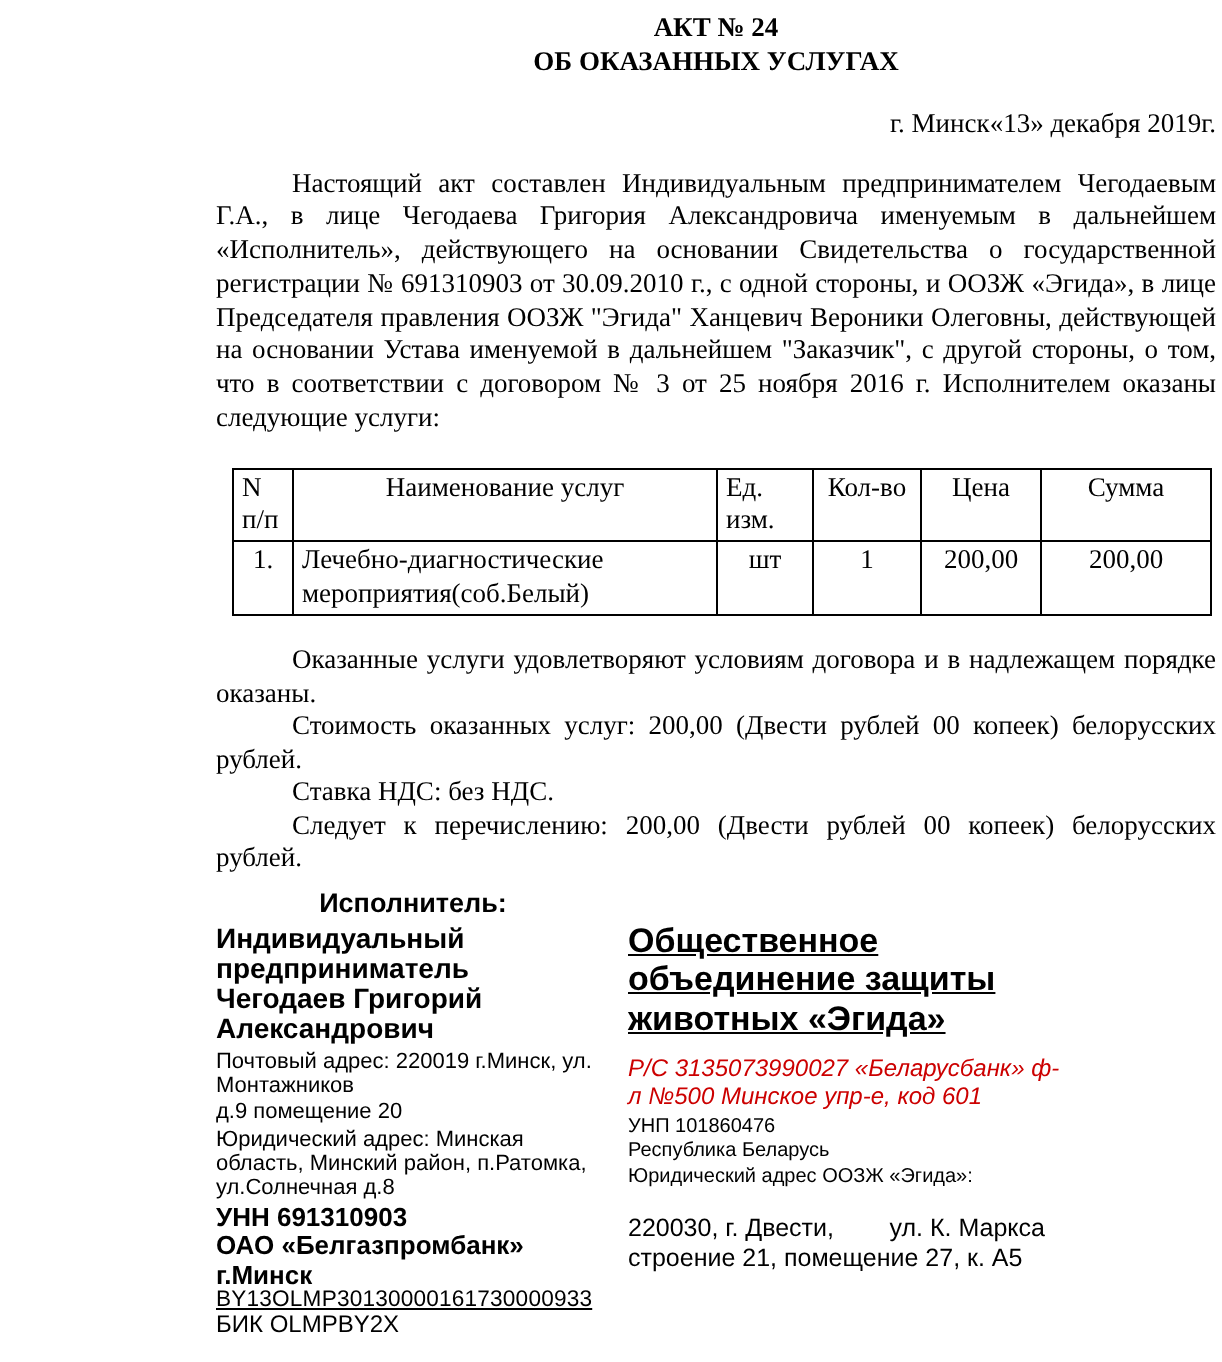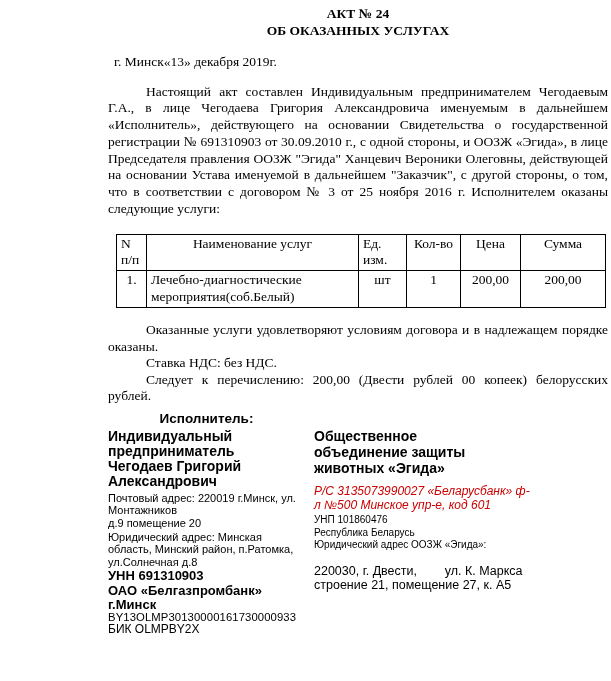--- a/index.html
+++ b/index.html
@@ -4,21 +4,21 @@
 <style>
   html,body{margin:0;padding:0;background:#ffffff;}
   .page{
     position:relative;width:611px;height:681px;box-sizing:border-box;
     background:#fff;color:#000;overflow:hidden;
     font-family:"Liberation Serif",serif;font-size:13.5px;
     padding:6px 32px 0 79px;
     margin-left:29px;
   }
   .doc-title{text-align:center;font-weight:700;line-height:1.25;}
-  .meta-row{display:flex;justify-content:flex-start;margin-top:14px;line-height:1.25;}
+  .meta-row{display:flex;justify-content:flex-end;margin-top:14px;line-height:1.25;}
   .meta-row .city{padding-left:6px;}
   .intro{margin:13px 0 0 0;text-align:justify;text-indent:38px;line-height:1.24;}
 
   table.services{border-collapse:collapse;table-layout:fixed;width:489px;margin:16px 0 0 8px;}
   .services th,.services td{border:1px solid #000;font-weight:400;font-size:13.5px;padding:1px 4px;vertical-align:top;line-height:1.25;}
   .services th{text-align:center;white-space:pre-line;}
   .services th.h-num,.services th.h-unit{text-align:left;}
   .services td{height:34px;}
   td.c-num,td.c-unit,td.c-qty,td.c-price,td.c-sum{text-align:center;}
   td.c-name{text-align:left;}
@@ -28,24 +28,24 @@
 
   .sig{display:flex;margin-top:6px;font-family:"Liberation Sans",sans-serif;}
   .sig-left{width:197px;flex:none;}
   .sig-right{width:303px;flex:none;margin-left:9px;}
   .sig-header{font-weight:700;font-size:13.5px;line-height:1.15;text-align:center;}
   .e-name{font-weight:700;font-size:14px;line-height:1.07;white-space:pre-line;margin-top:3px;}
   .e-addr{font-size:11px;line-height:1.12;margin-top:3px;white-space:pre-line;}
   .e-addr2{font-size:11px;line-height:1.12;margin-top:2px;white-space:pre-line;}
   .e-bold{font-weight:700;font-size:13px;line-height:1.05;margin-top:1px;}
   .e-rs{font-size:12px;line-height:1.0;}
-  .e-iban{font-size:11.3px;line-height:1.0;letter-spacing:0.1px;}
+  .e-iban{font-size:11.3px;line-height:1.0;letter-spacing:0.1px;text-decoration:underline;}
   .e-bik{font-size:12px;line-height:1.02;}
 
-  .z-name{font-weight:700;font-size:14px;line-height:1.15;max-width:185px;margin-top:17px;}
+  .z-name{font-weight:700;font-size:17px;line-height:1.15;max-width:185px;margin-top:17px;text-decoration:underline;}
   .c-red{color:var(--accent-red,#cc0000);font-style:italic;font-size:12px;line-height:1.15;max-width:222px;margin-top:9px;}
   .z-line{font-size:10px;line-height:1.15;margin-top:1px;}
   .z-line.first{margin-top:2px;}
   .z-address{font-size:12.5px;line-height:1.15;margin-top:13px;white-space:pre-wrap;max-width:270px;}
 </style>
 </head>
 <body>
 
 <div class="page">
 
@@ -89,20 +89,21 @@
         <td class="c-unit">шт</td>
         <td class="c-qty">1</td>
         <td class="c-price">200,00</td>
         <td class="c-sum">200,00</td>
       </tr>
     </tbody>
   </table>
 
   <div class="paras">
     <p>Оказанные услуги удовлетворяют условиям договора и в надлежащем порядке оказаны.</p>
+    <p>Стоимость оказанных услуг: 200,00 (Двести рублей 00 копеек) белорусских рублей.</p>
     <p>Ставка НДС: без НДС.</p>
     <p>Следует к перечислению: 200,00 (Двести рублей 00 копеек) белорусских рублей.</p>
   </div>
 
   <div class="sig">
 
     <div class="sig-left">
       <div class="sig-header">Исполнитель:</div>
       <div class="e-name">Индивидуальный
 предприниматель

